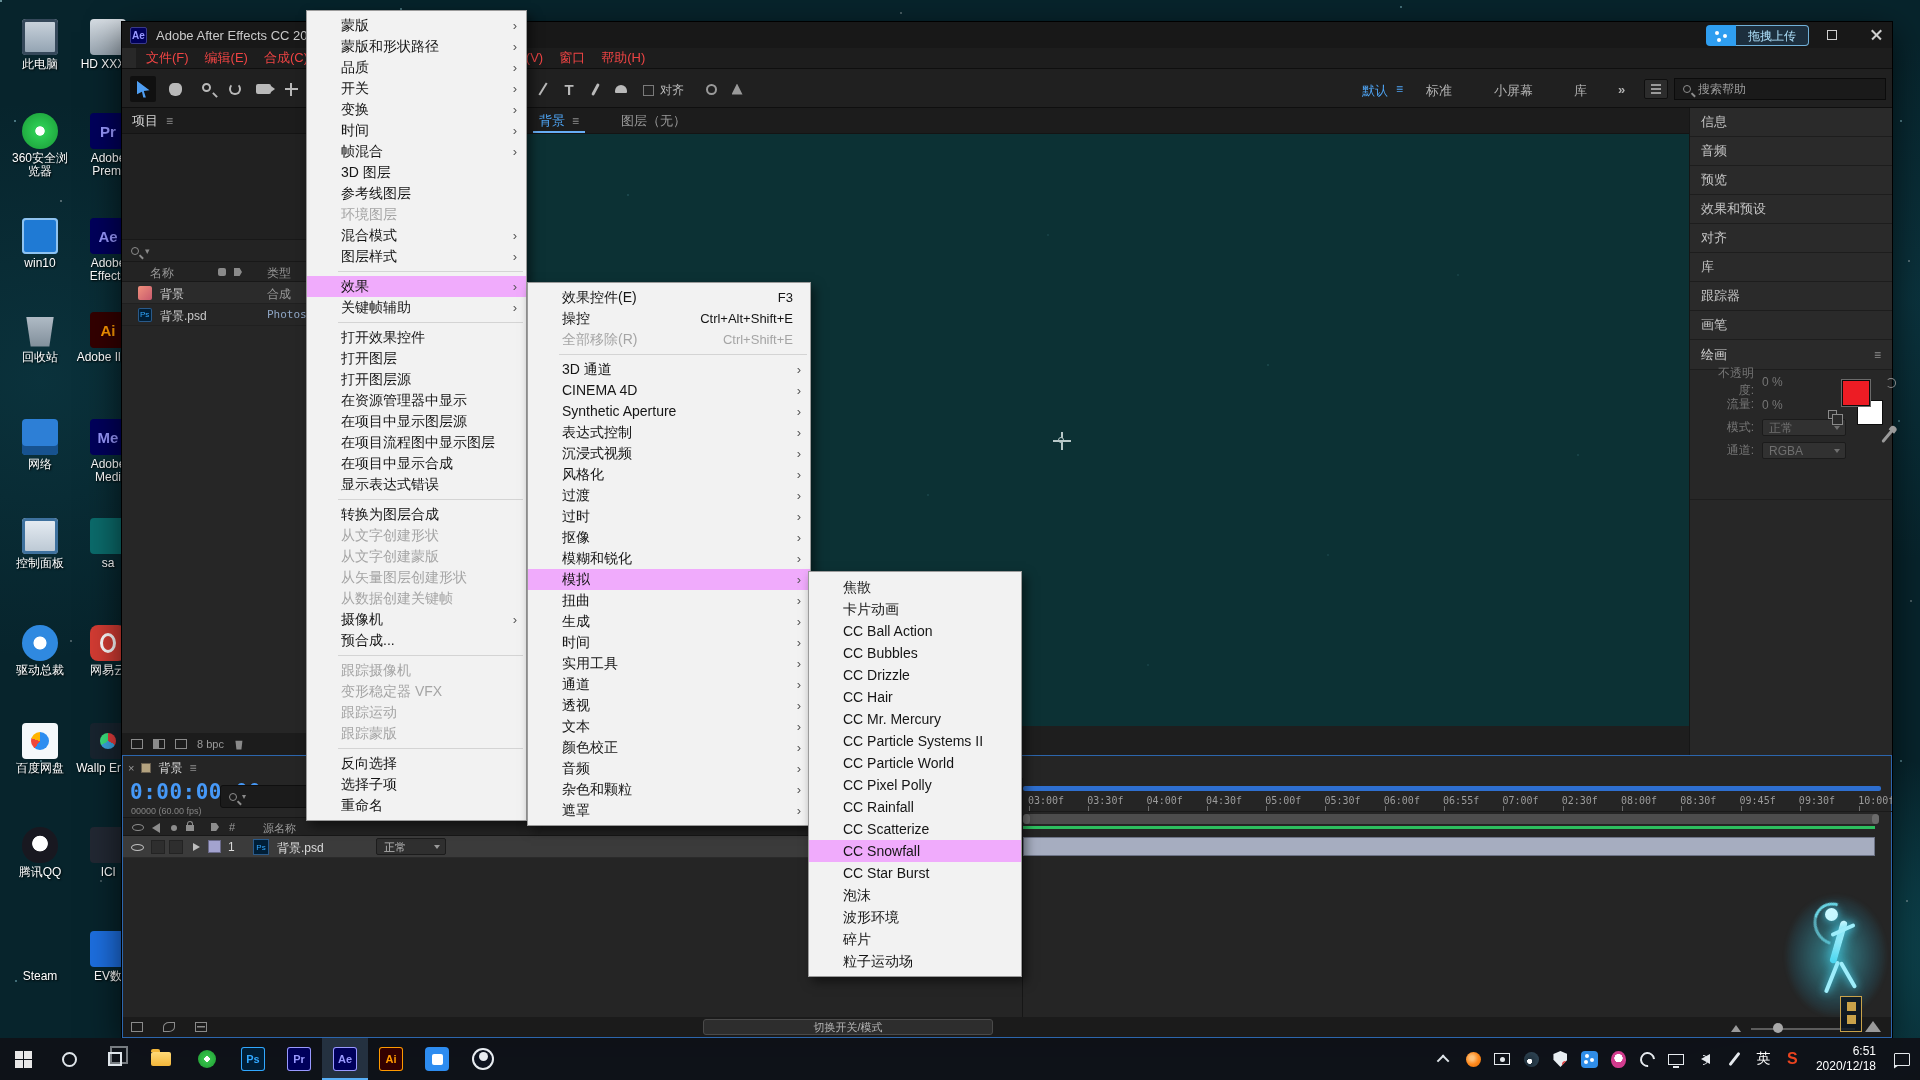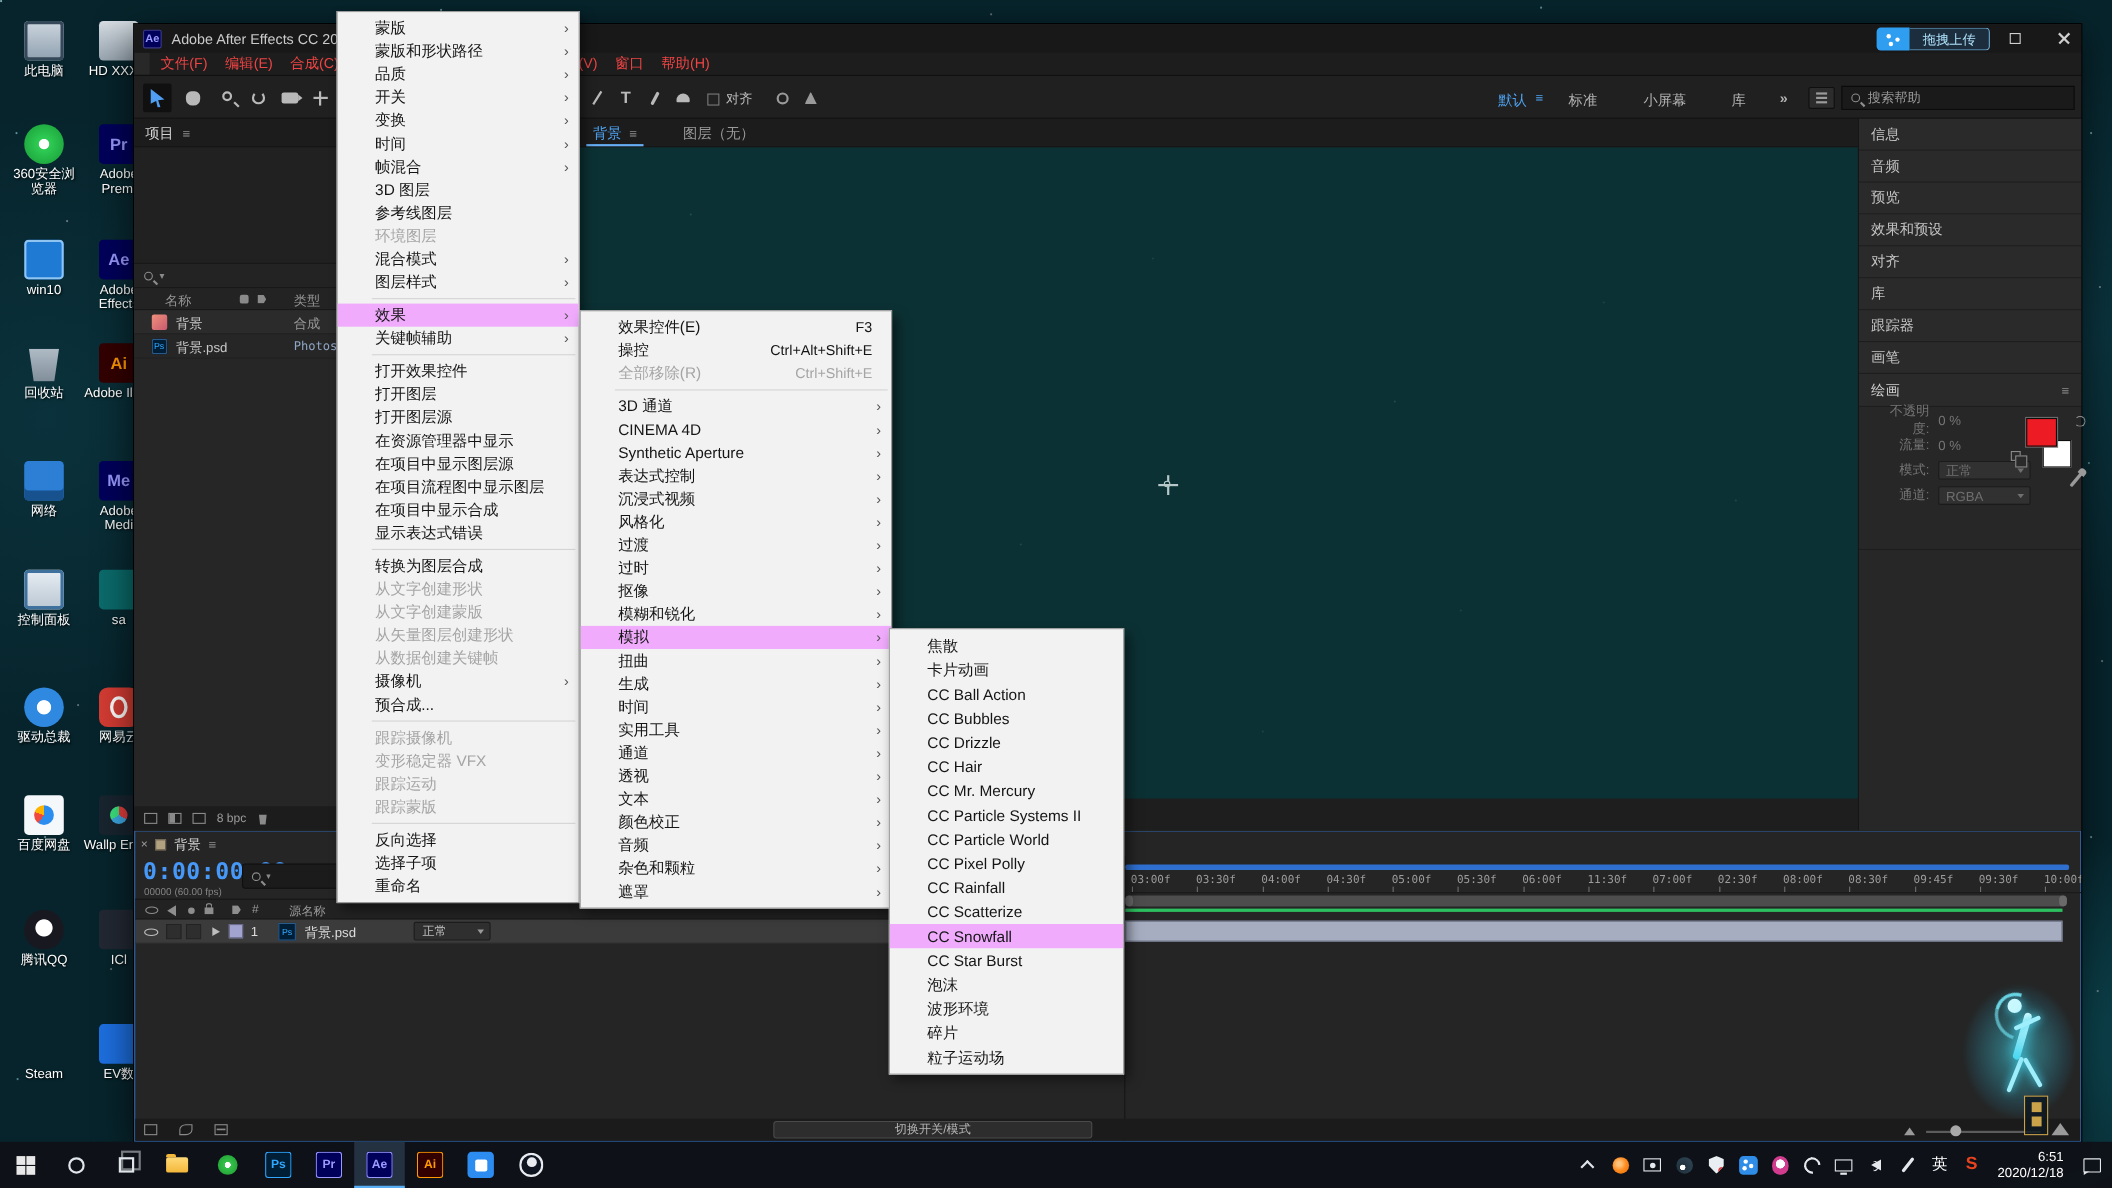--- a/index.html
+++ b/index.html
@@ -690,21 +690,21 @@
       <div class="rnav"></div>
       <div class="rticks">
 
       <span class="tick">03:00f</span>
           <span class="tick">03:30f</span>
           <span class="tick">04:00f</span>
           <span class="tick">04:30f</span>
           <span class="tick">05:00f</span>
           <span class="tick">05:30f</span>
           <span class="tick">06:00f</span>
-          <span class="tick">11:30f</span>
+          <span class="tick">06:55f</span>
           <span class="tick">07:00f</span>
           <span class="tick">02:30f</span>
           <span class="tick">08:00f</span>
           <span class="tick">08:30f</span>
           <span class="tick">09:45f</span>
           <span class="tick">09:30f</span>
           <span class="tick">10:00f</span>
         </div>
       <div class="workbar"></div>
       <div class="cache"></div>

